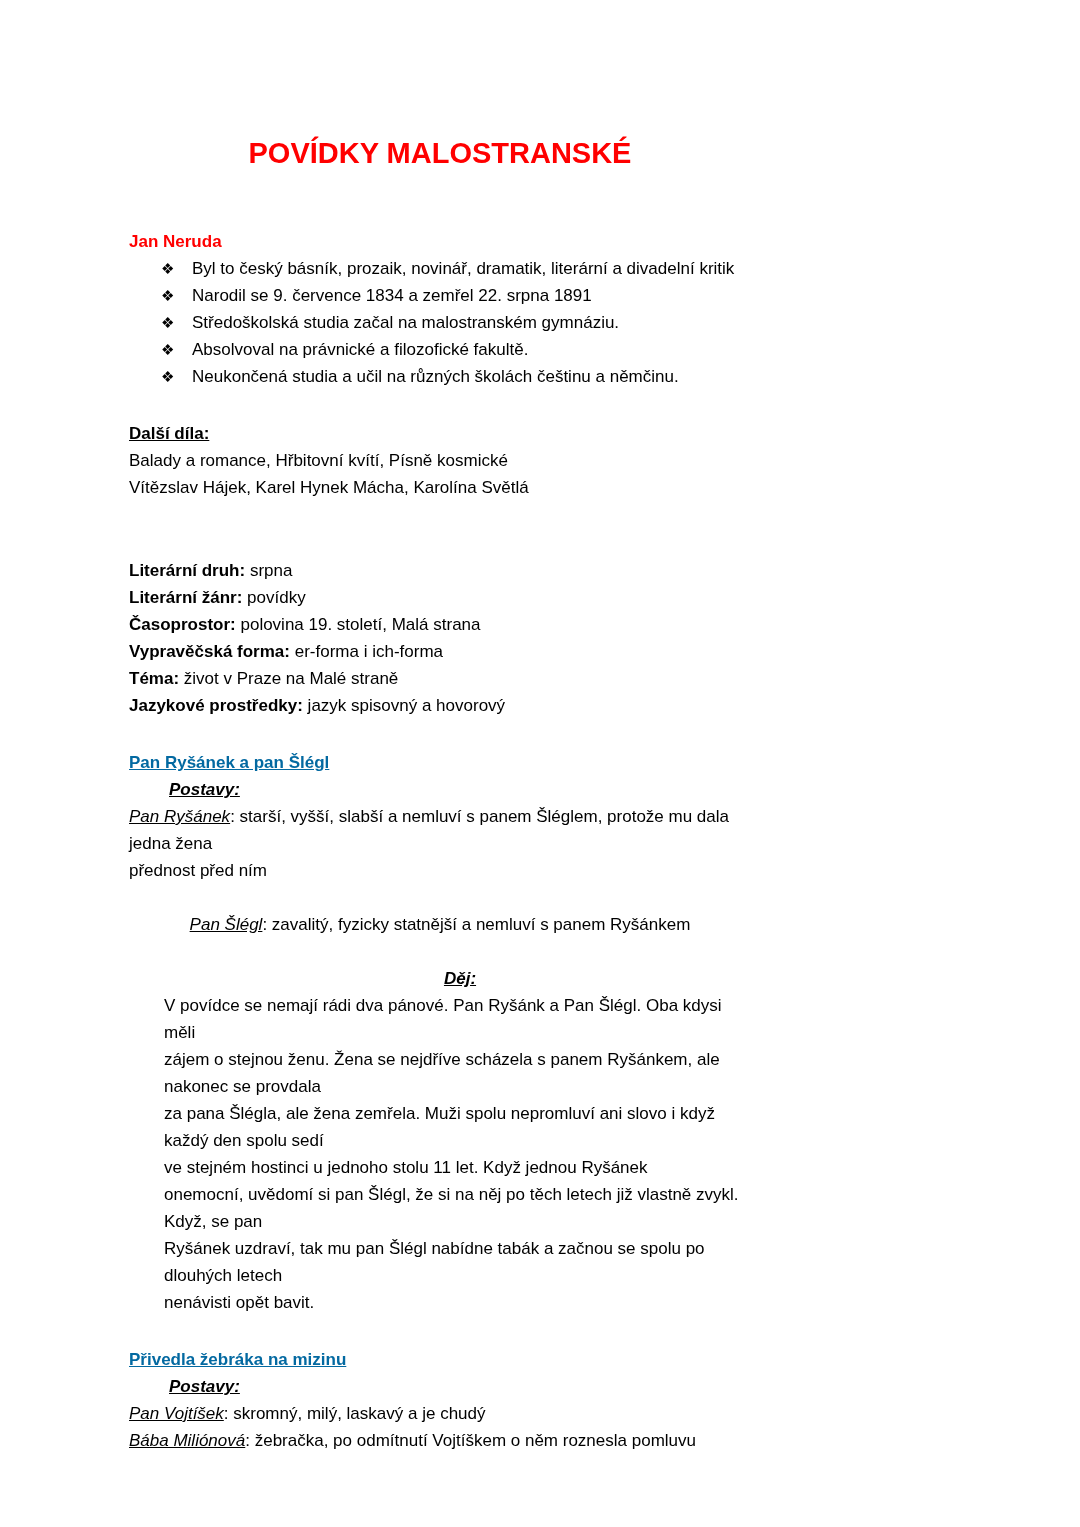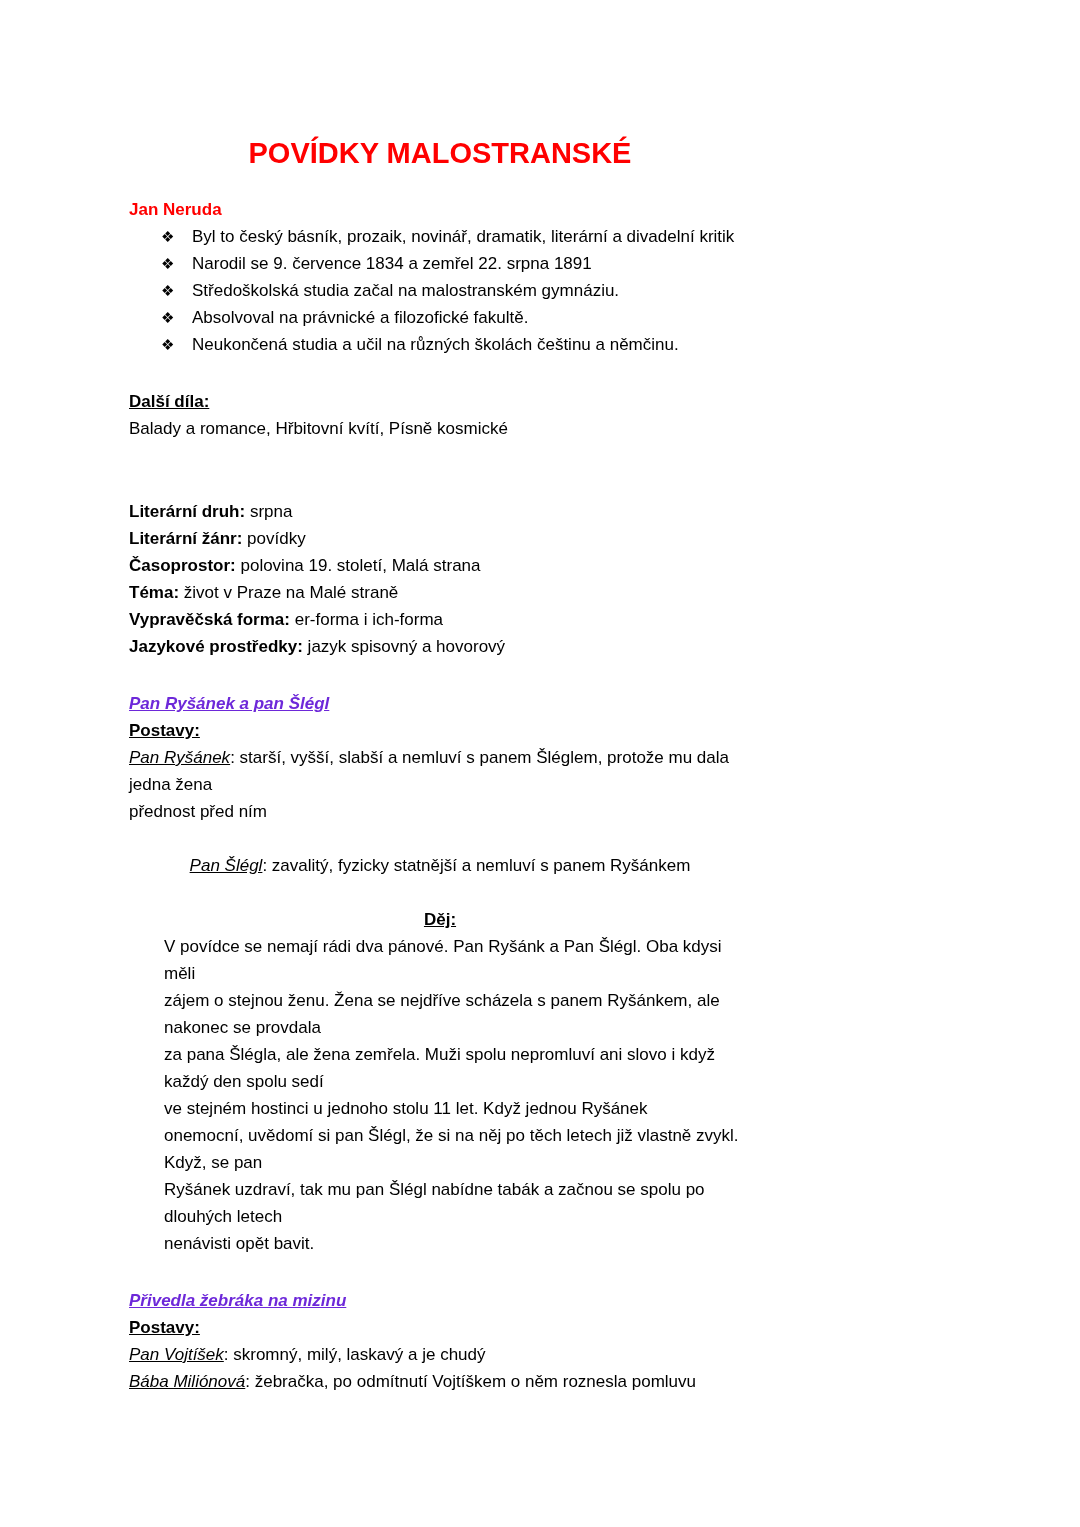--- a/index.html
+++ b/index.html
@@ -20,21 +20,21 @@
   }
   .doc-title {
     padding-top: 136px;
     text-align: center;
     color: #ff0000;
     font-weight: bold;
     font-size: 29px;
     line-height: 34px;
   }
   .author-heading {
-    margin-top: 26px;
+    margin-top: 58px;
     color: #ff0000;
     font-weight: bold;
   }
   .bullet-list { margin: 0; }
   .bullet-item { display: flex; }
   .bullet-icon {
     width: 18px;
     margin-left: 32px;
     margin-right: 13px;
     flex: 0 0 auto;
@@ -42,28 +42,29 @@
   }
   .bullet-text { flex: 1 1 auto; }
   .sub-heading {
     font-weight: bold;
     text-decoration: underline;
   }
   .gap-sm { margin-top: 30px; }
   .gap-lg { margin-top: 56px; }
   .meta-line .meta-label { font-weight: bold; }
   .story-title {
-    color: #6d28d9;
+    color: #0369a1;
     font-weight: bold;
-    font-style: italic;
     text-decoration: underline;
   }
   .sub-heading-italic {
     font-weight: bold;
+    font-style: italic;
     text-decoration: underline;
+    margin-left: 40px;
   }
   .char-name {
     font-style: italic;
     text-decoration: underline;
   }
   .char-desc { white-space: pre-line; }
   .plot-text { white-space: pre-line; margin-left: 35px; }
   .blank-above { margin-top: 27px; text-align: center; }
 </style>
 </head>
@@ -94,27 +95,28 @@
       </div>
     <div class="bullet-item">
         <span class="bullet-icon">❖</span>
         <span class="bullet-text">Neukončená studia a učil na různých školách češtinu a němčinu.</span>
       </div>
   </div>
 
   <div class="sub-heading gap-sm">Další díla:</div>
   <div>Balady a romance, Hřbitovní kvítí, Písně kosmické</div>
 
+  <div>Vítězslav Hájek, Karel Hynek Mácha, Karolína Světlá</div>
 
   <div class="gap-lg">
     <div class="meta-line"><span class="meta-label">Literární druh:</span> <span>srpna</span></div>
     <div class="meta-line"><span class="meta-label">Literární žánr:</span> <span>povídky</span></div>
     <div class="meta-line"><span class="meta-label">Časoprostor:</span> <span>polovina 19. století, Malá strana</span></div>
+    <div class="meta-line"><span class="meta-label">Vypravěčská forma:</span> <span>er-forma i ich-forma</span></div>
     <div class="meta-line"><span class="meta-label">Téma:</span> <span>život v Praze na Malé straně</span></div>
-    <div class="meta-line"><span class="meta-label">Vypravěčská forma:</span> <span>er-forma i ich-forma</span></div>
     <div class="meta-line"><span class="meta-label">Jazykové prostředky:</span> <span>jazyk spisovný a hovorový</span></div>
   </div>
 
   <div class="story-title gap-sm">Pan Ryšánek a pan Šlégl</div>
   <div class="sub-heading-italic">Postavy:</div>
   <div><span class="char-name">Pan Ryšánek</span><span class="char-desc">: starší, vyšší, slabší a nemluví s panem Šléglem, protože mu dala jedna žena
 přednost před ním</span></div>
 
   <div class="blank-above"><span class="char-name">Pan Šlégl</span><span class="char-desc">: zavalitý, fyzicky statnější a nemluví s panem Ryšánkem</span></div>
 

